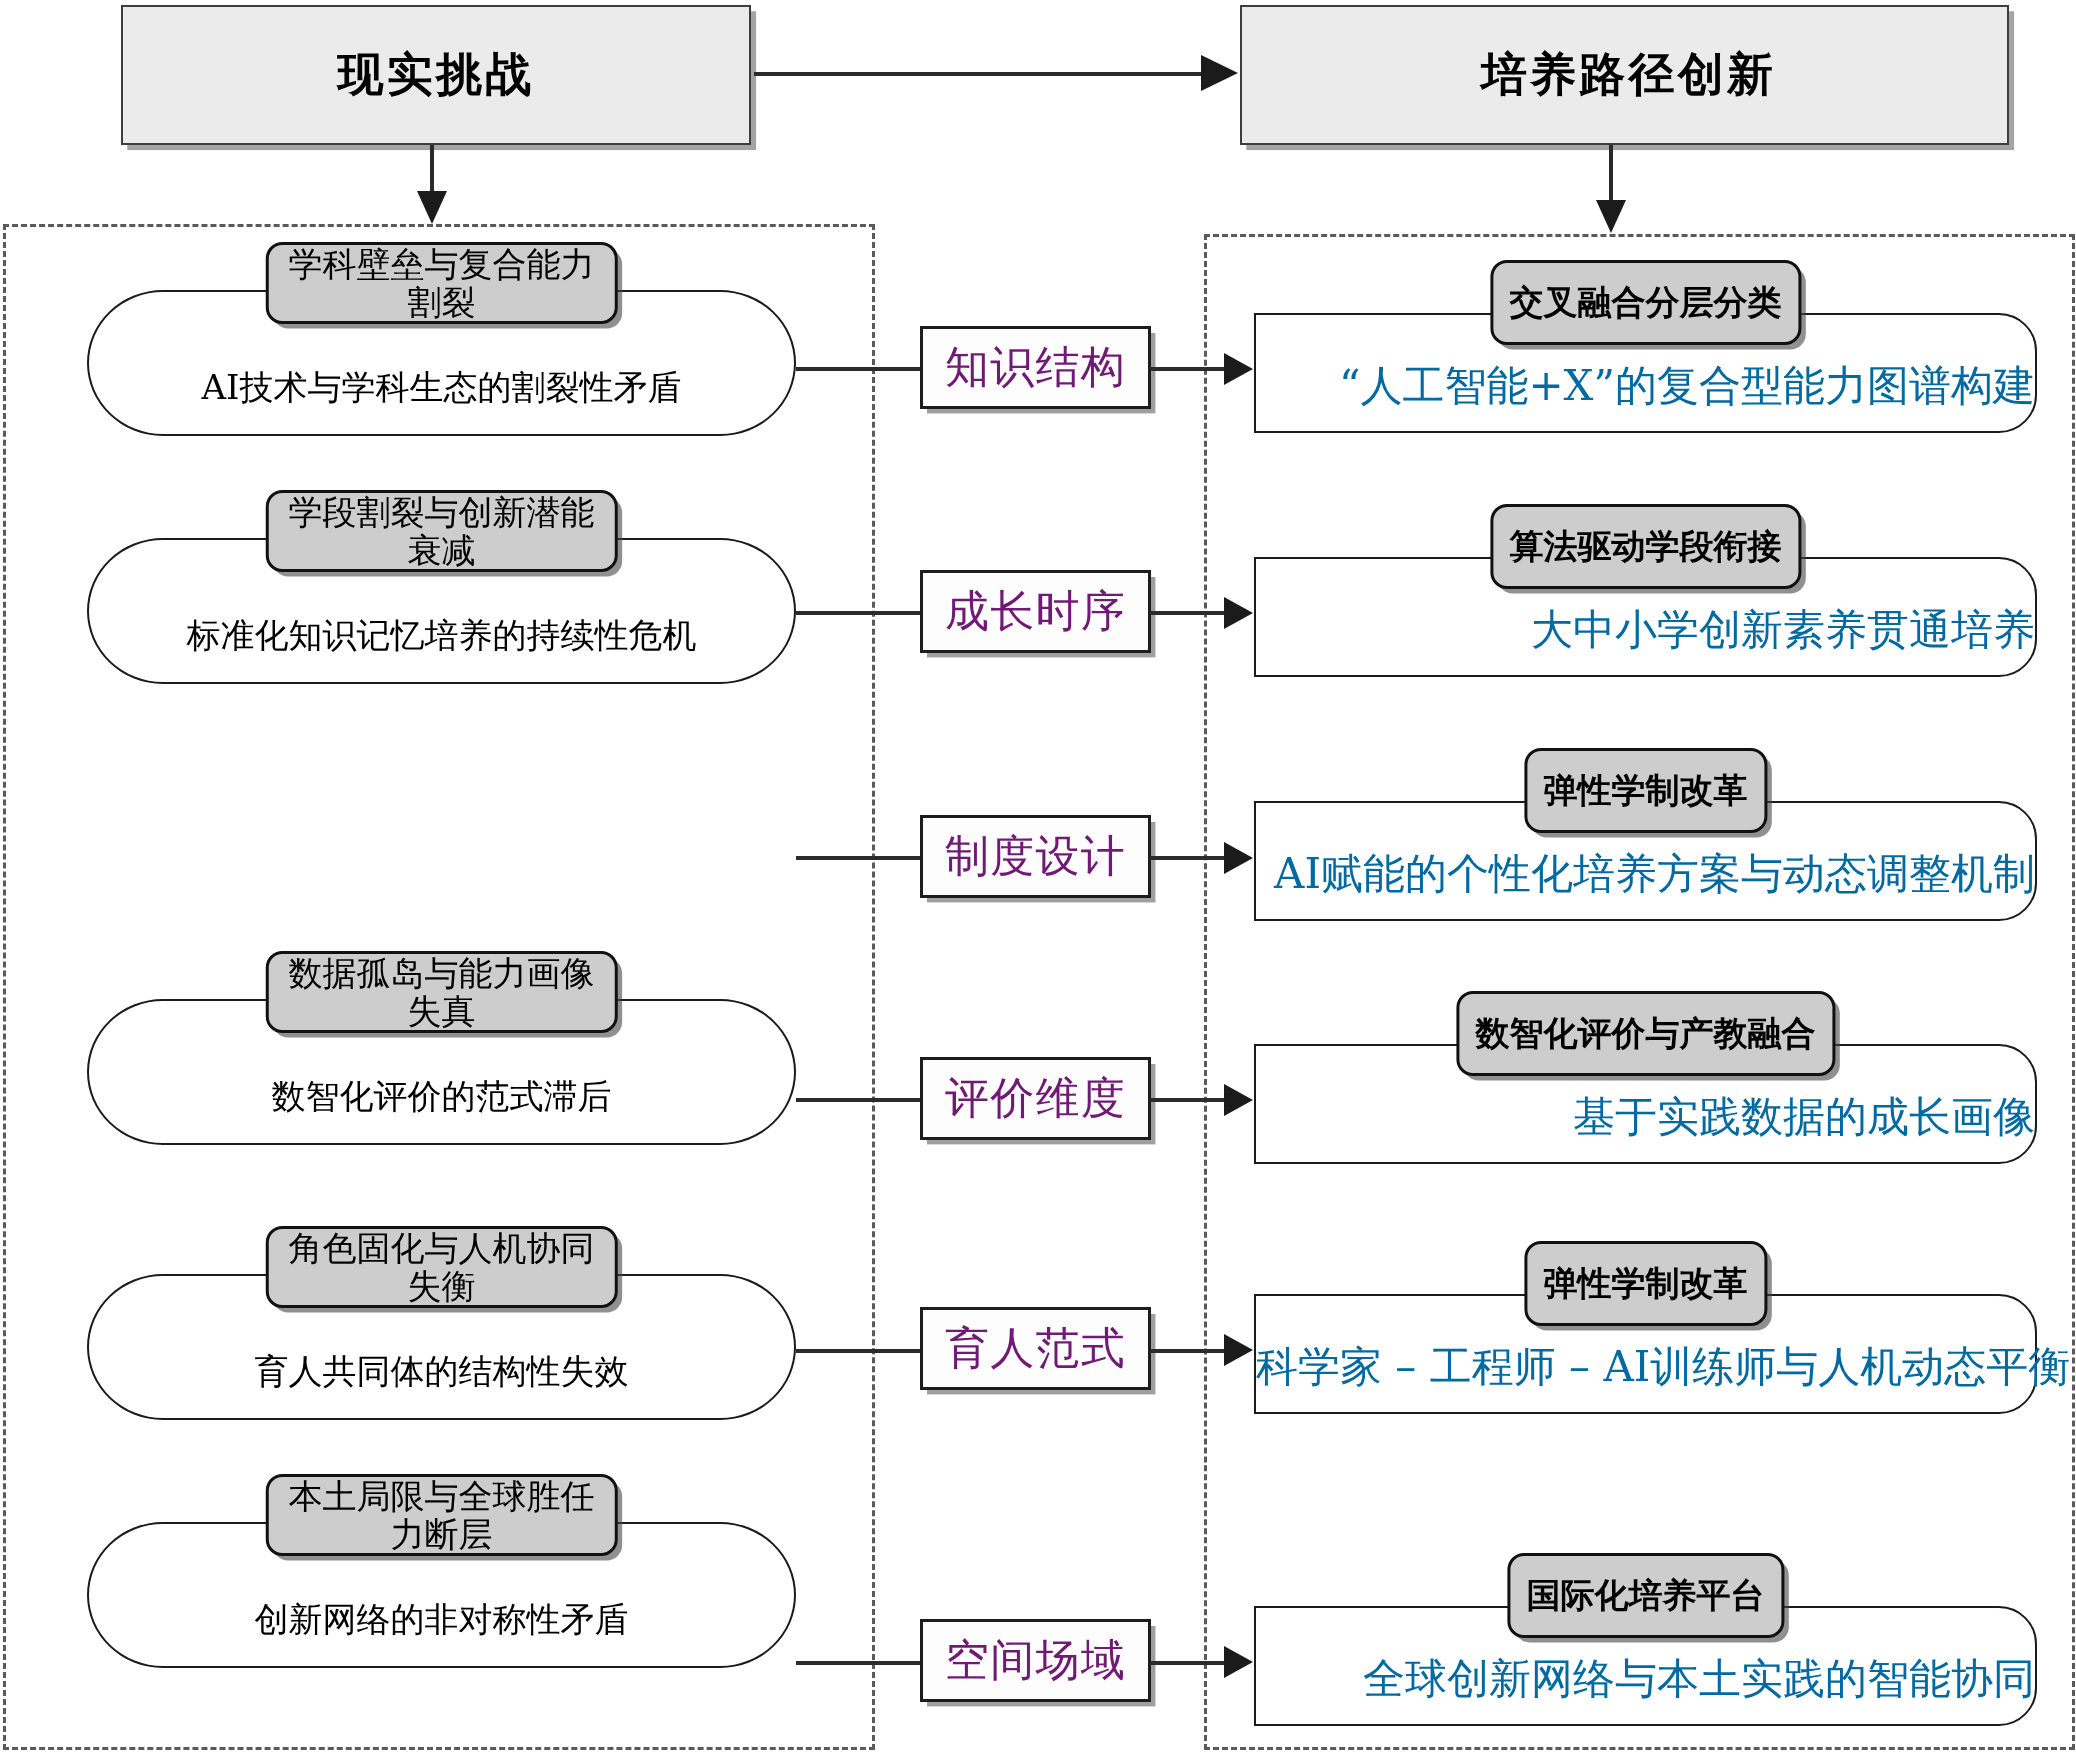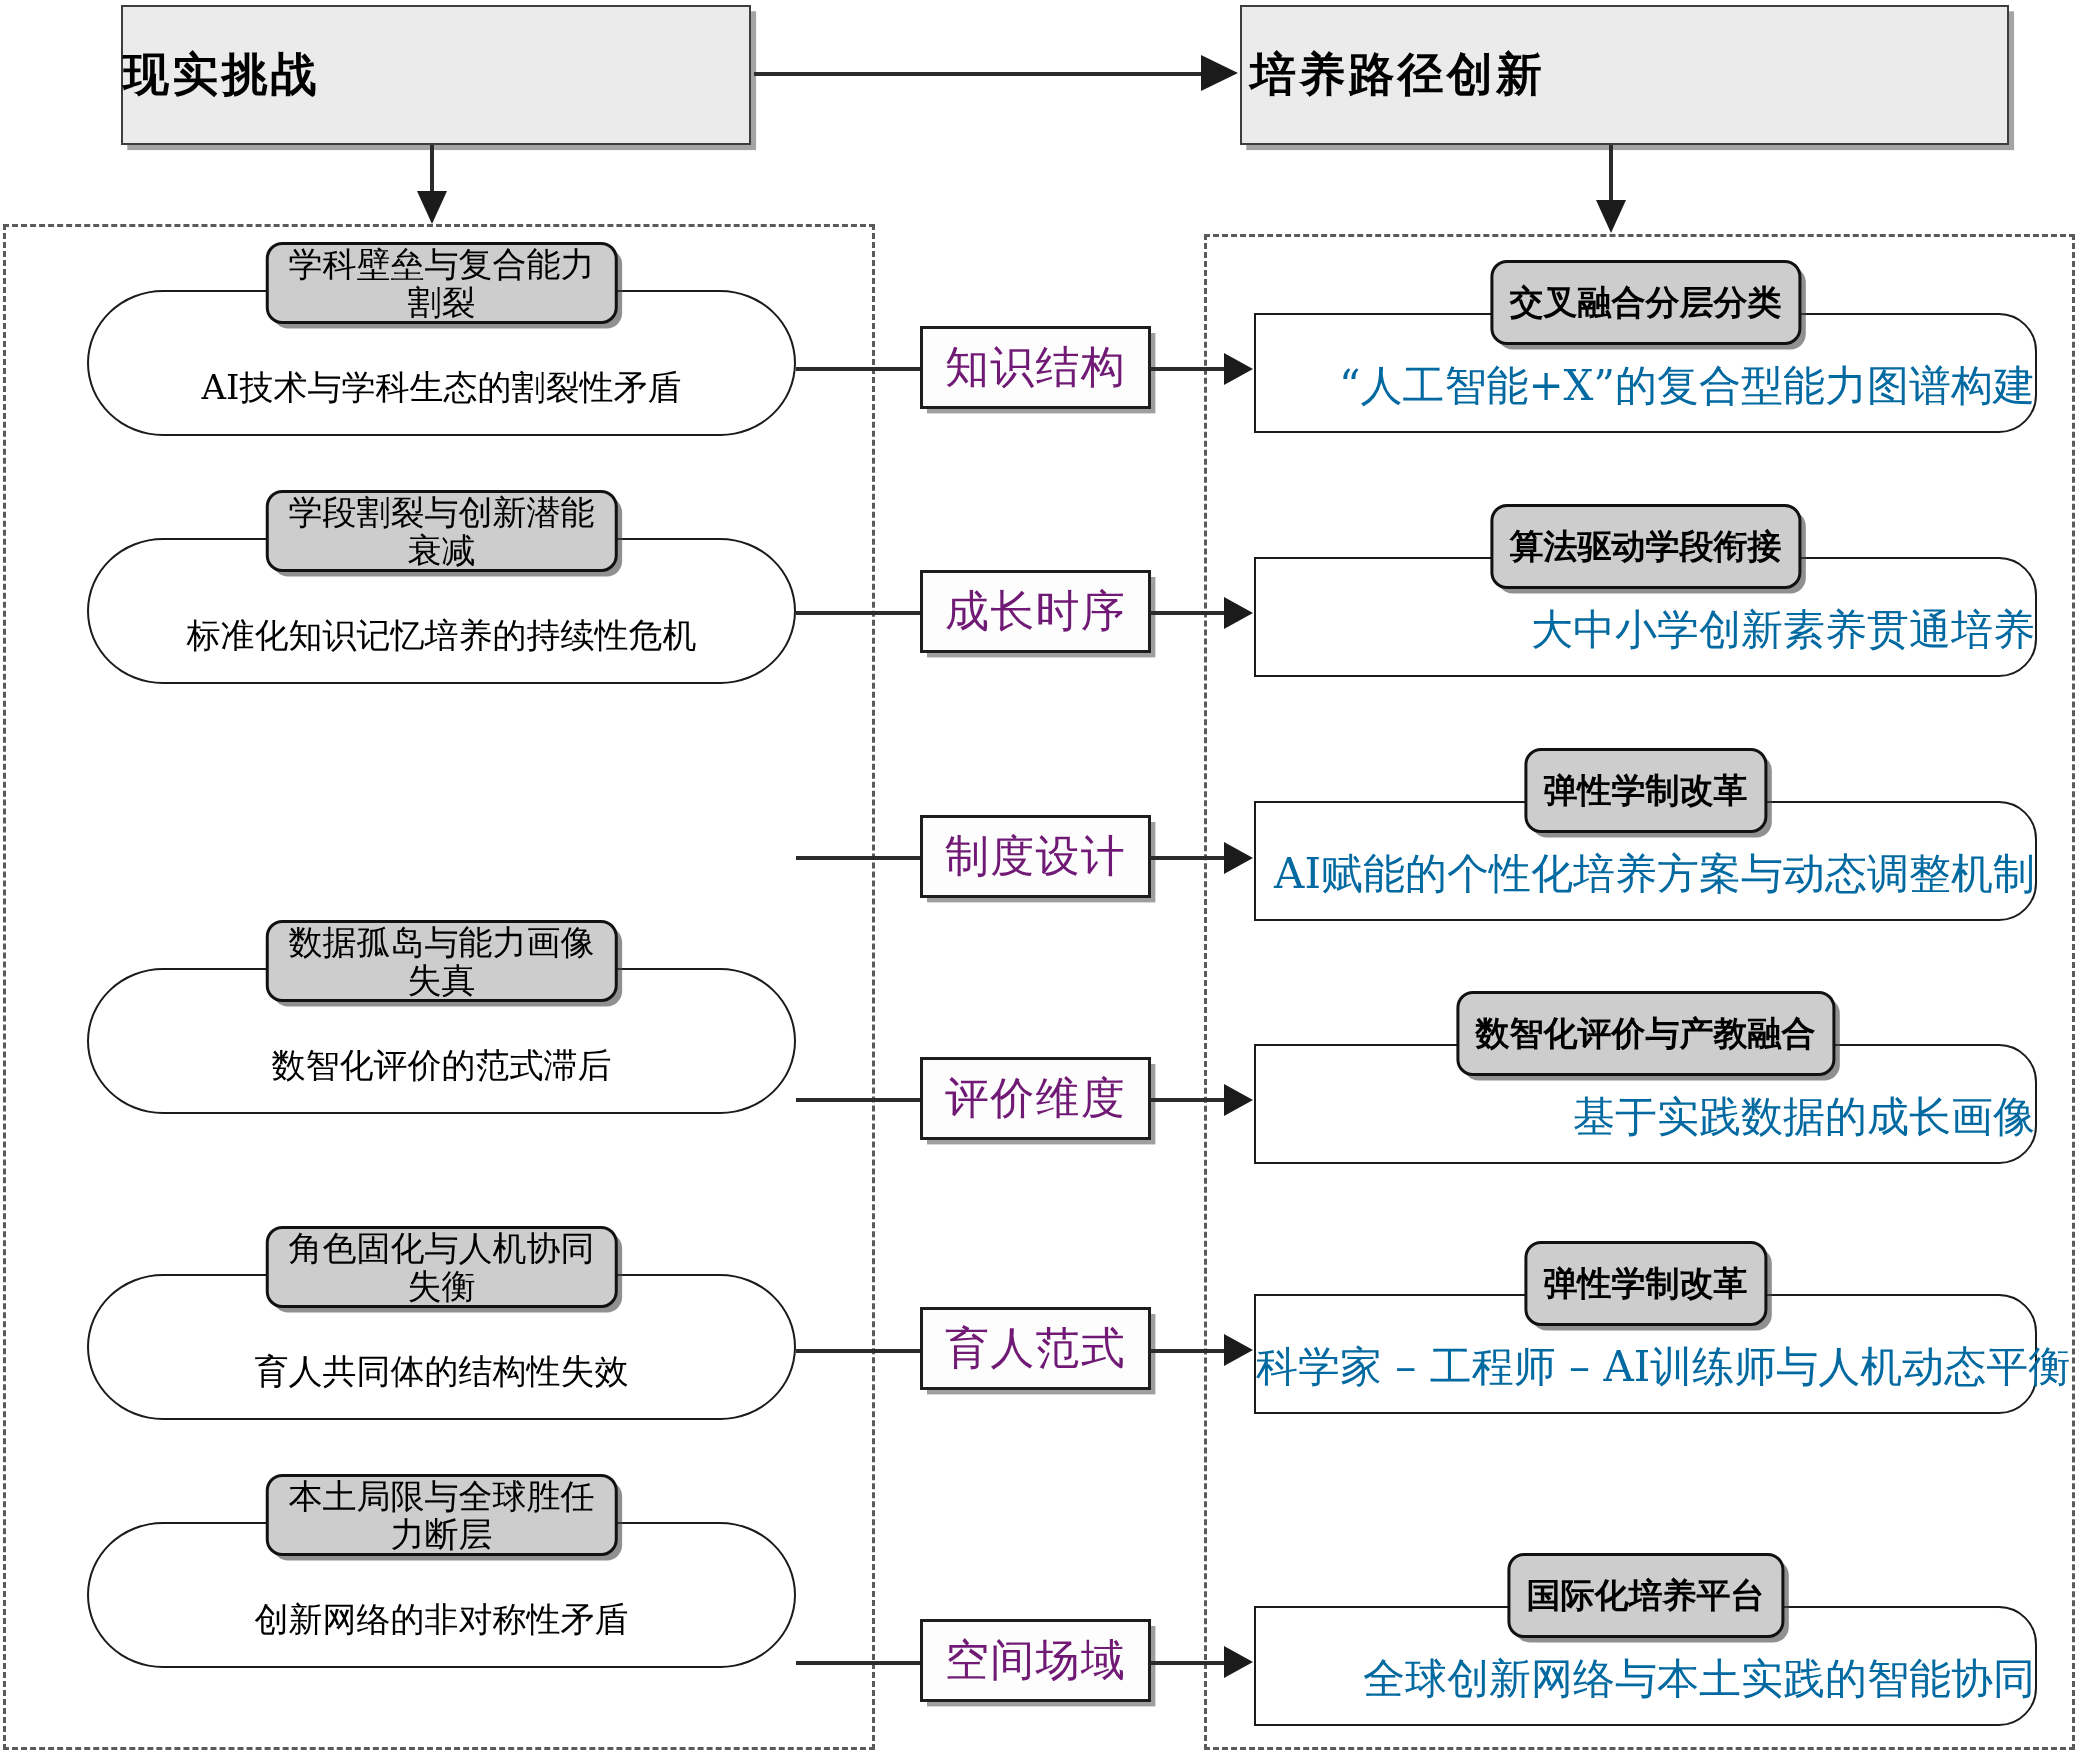--- a/index.html
+++ b/index.html
@@ -20,21 +20,21 @@
   }
 
   
   .header-box {
     position: absolute;
     background: #ebebeb;
     border: 2.5px solid #3d3d3d;
     box-shadow: 5.7px 5.7px 0 -0.6px rgba(90,90,90,0.55);
     display: flex;
     align-items: center;
-    justify-content: flex-start;
+    justify-content: center;
     box-sizing: border-box;
   }
   .header-box .label {
     font-size: 46px;
     font-weight: bold;
     color: #000;
     letter-spacing: 3.2px;
     font-family: "DejaVu Serif", "Liberation Serif", serif;
   }
   #header-challenges { left: 121px;  top: 5.1px;  width: 630px;  height: 140px; }
@@ -242,21 +242,21 @@
   </div>
   <div class="hline" style="left:1150px; top:856px; width:83px;"></div>
   <div class="arrow-right" style="left:1224px; top:842px;"></div>
   <div class="right-card" style="top:801px;">
     <div class="chip">
       <span class="chip-text">弹性学制改革</span>
     </div>
     <div class="body-text">AI赋能的个性化培养方案与动态调整机制</div>
   </div>
 
-  <div class="left-card" style="top:968px;">
+  <div class="left-card" style="top:999px;">
     <div class="chip">
       <span class="chip-text">数据孤岛与能力画像失真</span>
     </div>
     <div class="body-text">数智化评价的范式滞后</div>
   </div>
   <div class="hline" style="left:796px; top:1098px; width:127px;"></div>
   <div class="link-box" style="top:1057px;">
     <span class="label">评价维度</span>
   </div>
   <div class="hline" style="left:1150px; top:1098px; width:83px;"></div>

